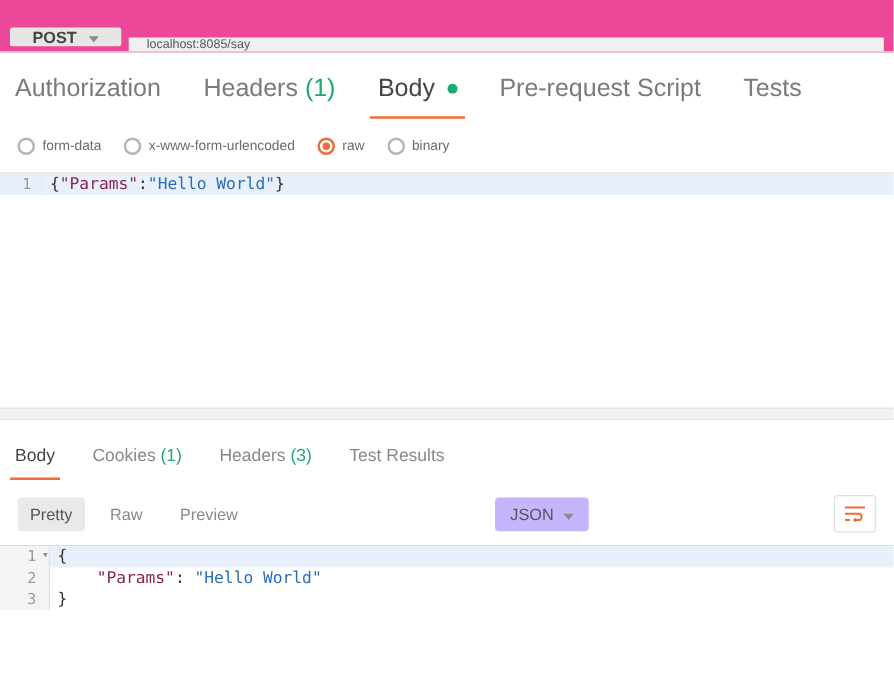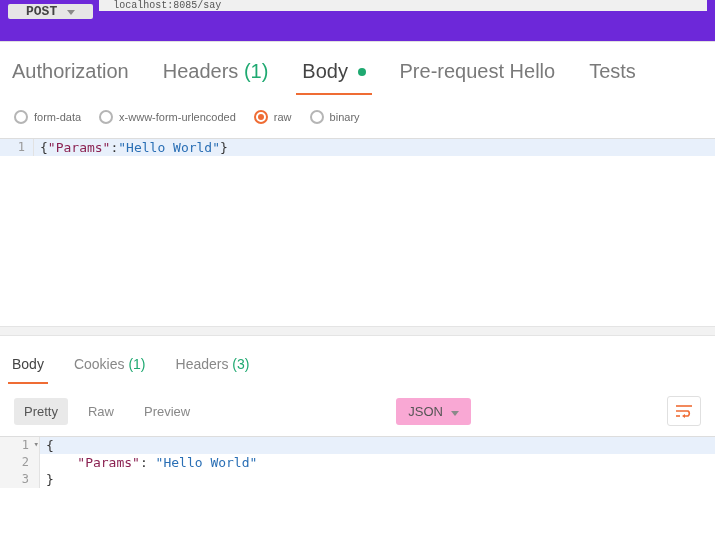--- a/index.html
+++ b/index.html
@@ -7,26 +7,25 @@
     font-family: -apple-system, BlinkMacSystemFont, 'Segoe UI', Helvetica, Arial, sans-serif;
     font-size: 13px;
     color: #505050;
     background: #fff;
     width: 715px;
     height: 549px;
     overflow: hidden;
   }
   .topbar {
     display: flex;
-    align-items: flex-start;
-    background: #6d28d9;
+    align-items: flex-end;
+    background: #ec4899;
     border-bottom: 1px solid #e0e0e0;
     height: 42px;
     padding: 0 8px;
-    font-family: Liberation Mono, monospace;
   }
   .method-btn {
     display: flex;
     align-items: center;
     background: #e6e6e6;
     padding: 0 18px;
     margin: 4px 6px 4px 0;
     border-radius: 2px;
     font-weight: 600;
     color: #444;
@@ -146,21 +145,21 @@
     align-items:center;
     gap:16px;
     padding:12px 14px 10px 14px;
     color:#888;
     justify-content:space-between;
   }
   .view-opt { cursor:pointer; padding:6px 10px; border-radius:3px; }
   .view-opt.active { background:#e9e9e9; color:#555; }
   .fmt-select {
     display:flex; align-items:center; gap:8px;
-    background:#f9a8d4; color:#555;
+    background:#c4b5fd; color:#555;
     padding:6px 12px; border-radius:3px; cursor:pointer;
   }
   .wrap-btn {
     width:34px; height:30px;
     display:flex; align-items:center; justify-content:center;
     border:1px solid #e0e0e0; border-radius:3px;
     cursor:pointer;
   }
   .wrap-btn svg { stroke:#ef6c34; }
   .resp-editor {
@@ -202,21 +201,21 @@
   </div>
   <div class="url-box">
     <span>localhost:8085/say</span>
   </div>
 </div>
 
 <div class="req-tabs" id="req-tabs">
     <div class="req-tab">Authorization</div>
     <div class="req-tab">Headers<span class="count-green"> (1)</span></div>
     <div class="req-tab active">Body <span class="dot-green"></span></div>
-    <div class="req-tab">Pre-request Hello</div>
+    <div class="req-tab">Pre-request Script</div>
     <div class="req-tab">Tests</div>
   </div>
 
 <div class="body-type-row" id="body-type-row">
     <div class="radio">
       <span class="circ"></span>
       <span>form-data</span>
     </div>
     <div class="radio">
       <span class="circ"></span>
@@ -240,20 +239,21 @@
       <div class="code"><span class="tok-brace">{</span><span class="tok-key">"Params"</span><span class="tok-brace">:</span><span class="tok-str">"Hello World"</span><span class="tok-brace">}</span></div>
     </div>
   </div>
 
 <div class="divider"></div>
 
 <div class="resp-tabs" id="resp-tabs">
     <div class="resp-tab active">Body</div>
     <div class="resp-tab">Cookies<span class="count-green"> (1)</span></div>
     <div class="resp-tab">Headers<span class="count-green"> (3)</span></div>
+    <div class="resp-tab">Test Results</div>
   </div>
 
 <div class="view-row">
   <div id="view-modes" style="display:flex; gap:10px;">
       <div class="view-opt active">Pretty</div>
       <div class="view-opt">Raw</div>
       <div class="view-opt">Preview</div>
     </div>
   <div class="fmt-select">
     <span>JSON</span>

